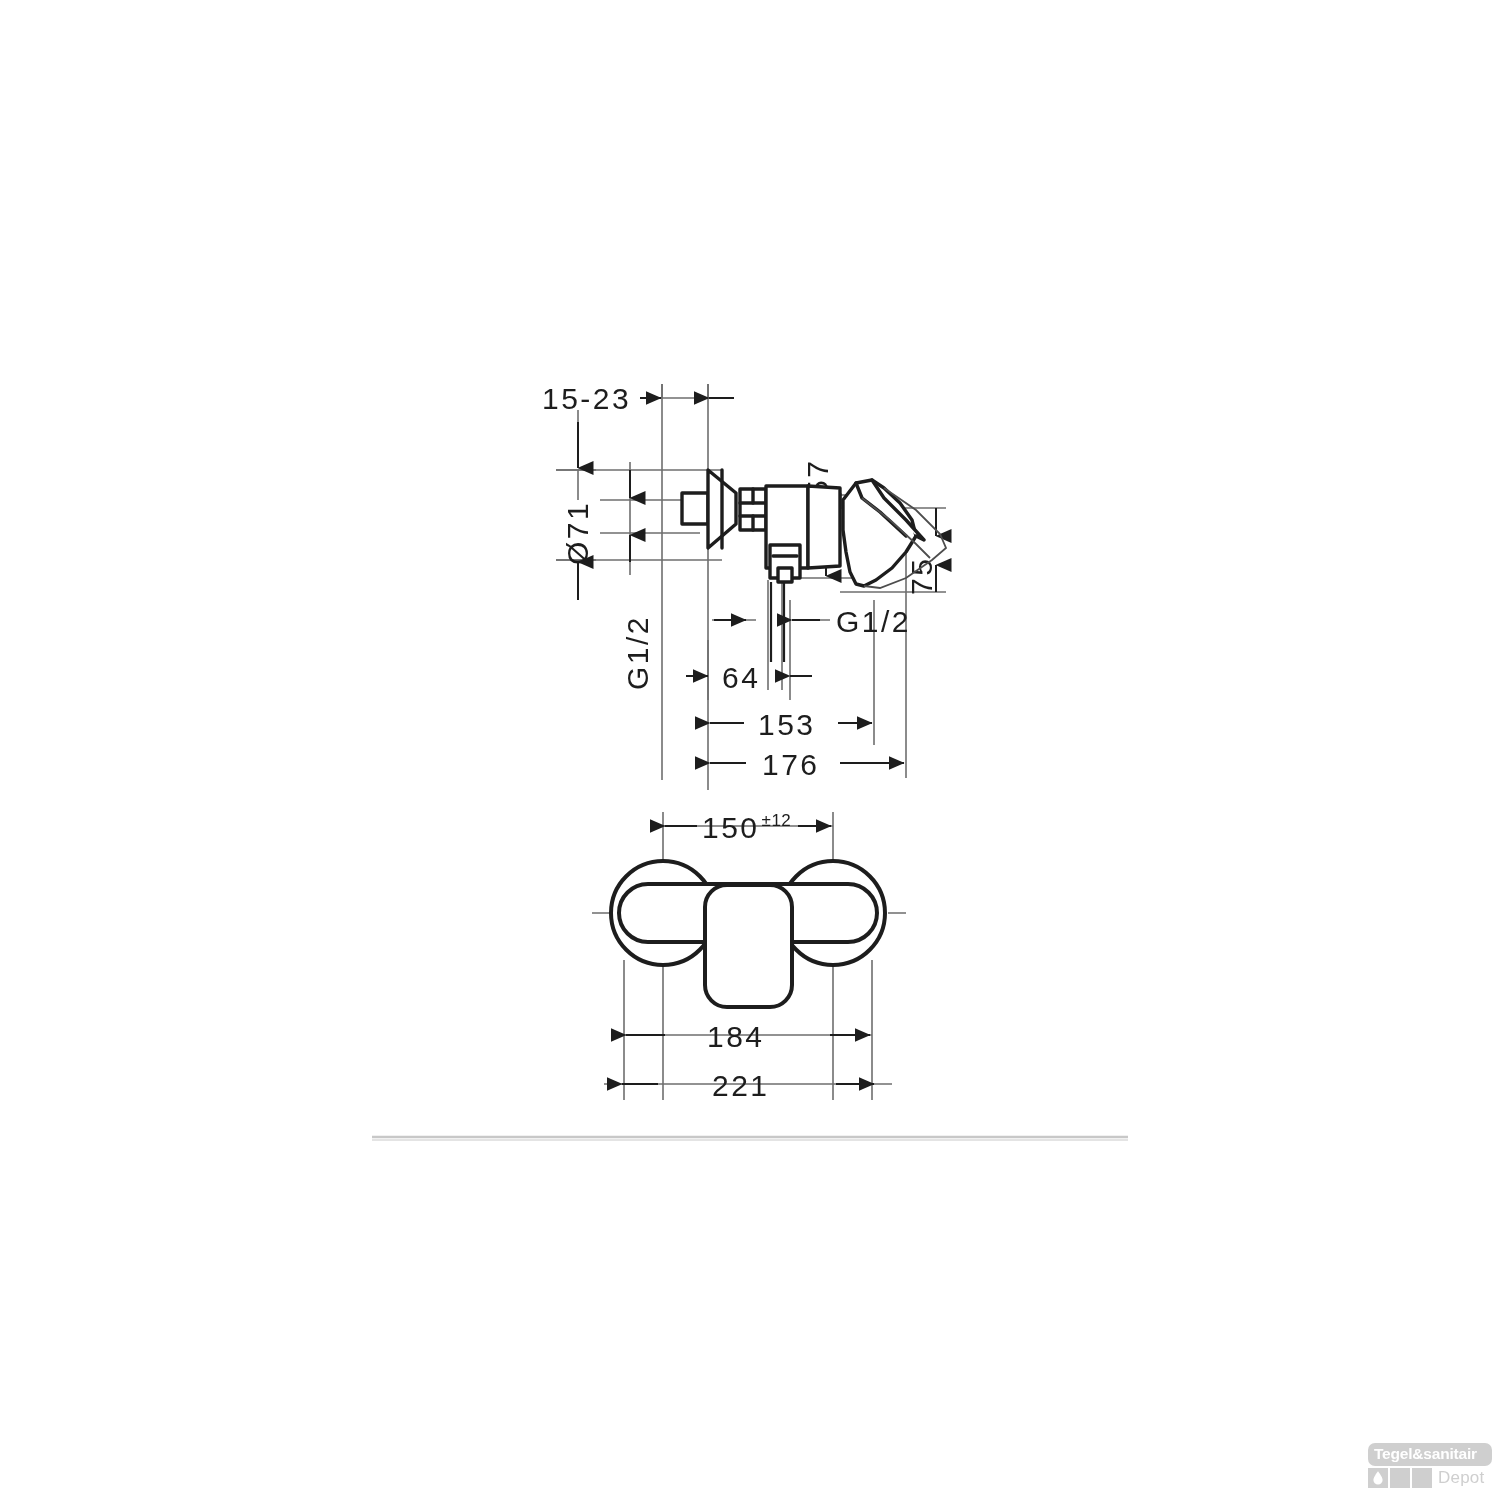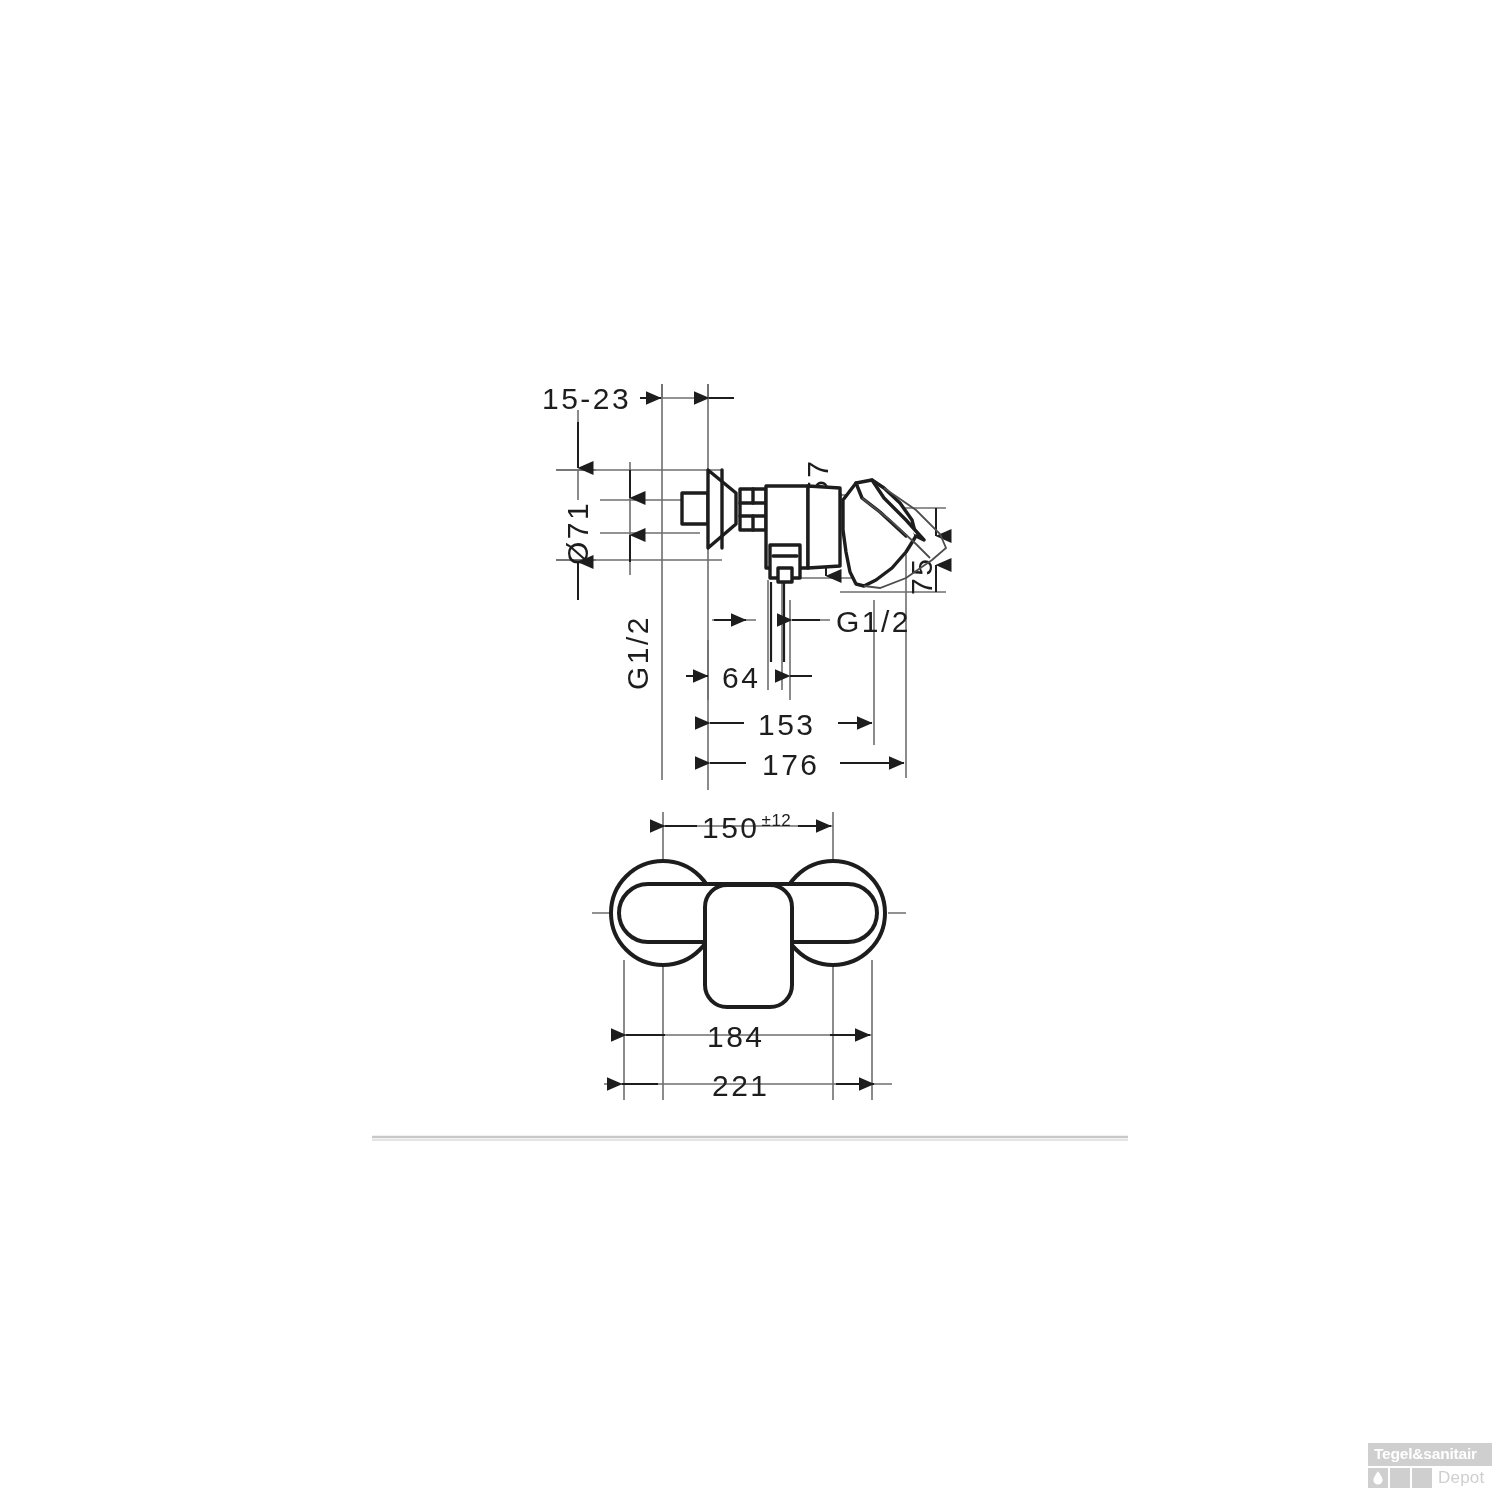--- a/index.html
+++ b/index.html
@@ -32,20 +32,21 @@
   .logo-bar{
     background:#cfcfcf;
     color:#ffffff;
     font-family:"Liberation Sans", sans-serif;
     font-weight:bold;
     font-size:15.5px;
     line-height:20px;
     padding:1px 5px 2px 6px;
     letter-spacing:-0.2px;
     white-space:nowrap;
+    border-radius:7px;
   }
   .logo-row2{
     display:flex;
     align-items:flex-start;
     margin-top:2px;
   }
   .logo-sq{
     width:20px;height:20px;
     background:#cfcfcf;
     margin-right:2px;

